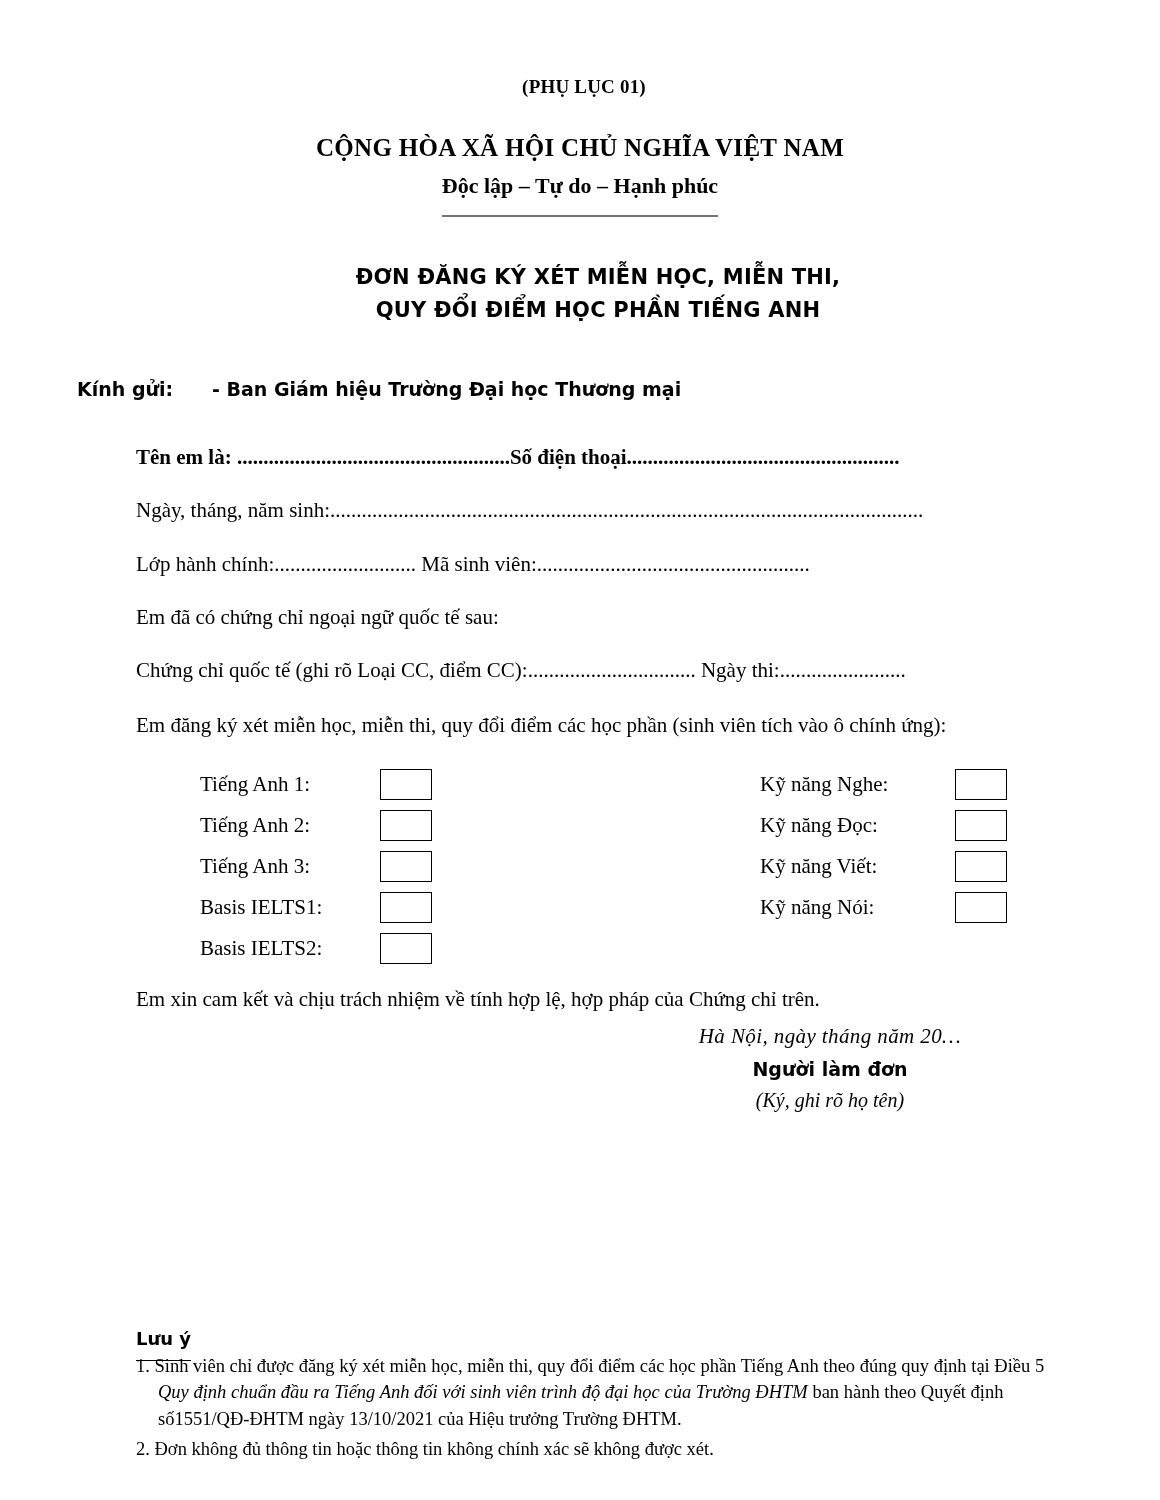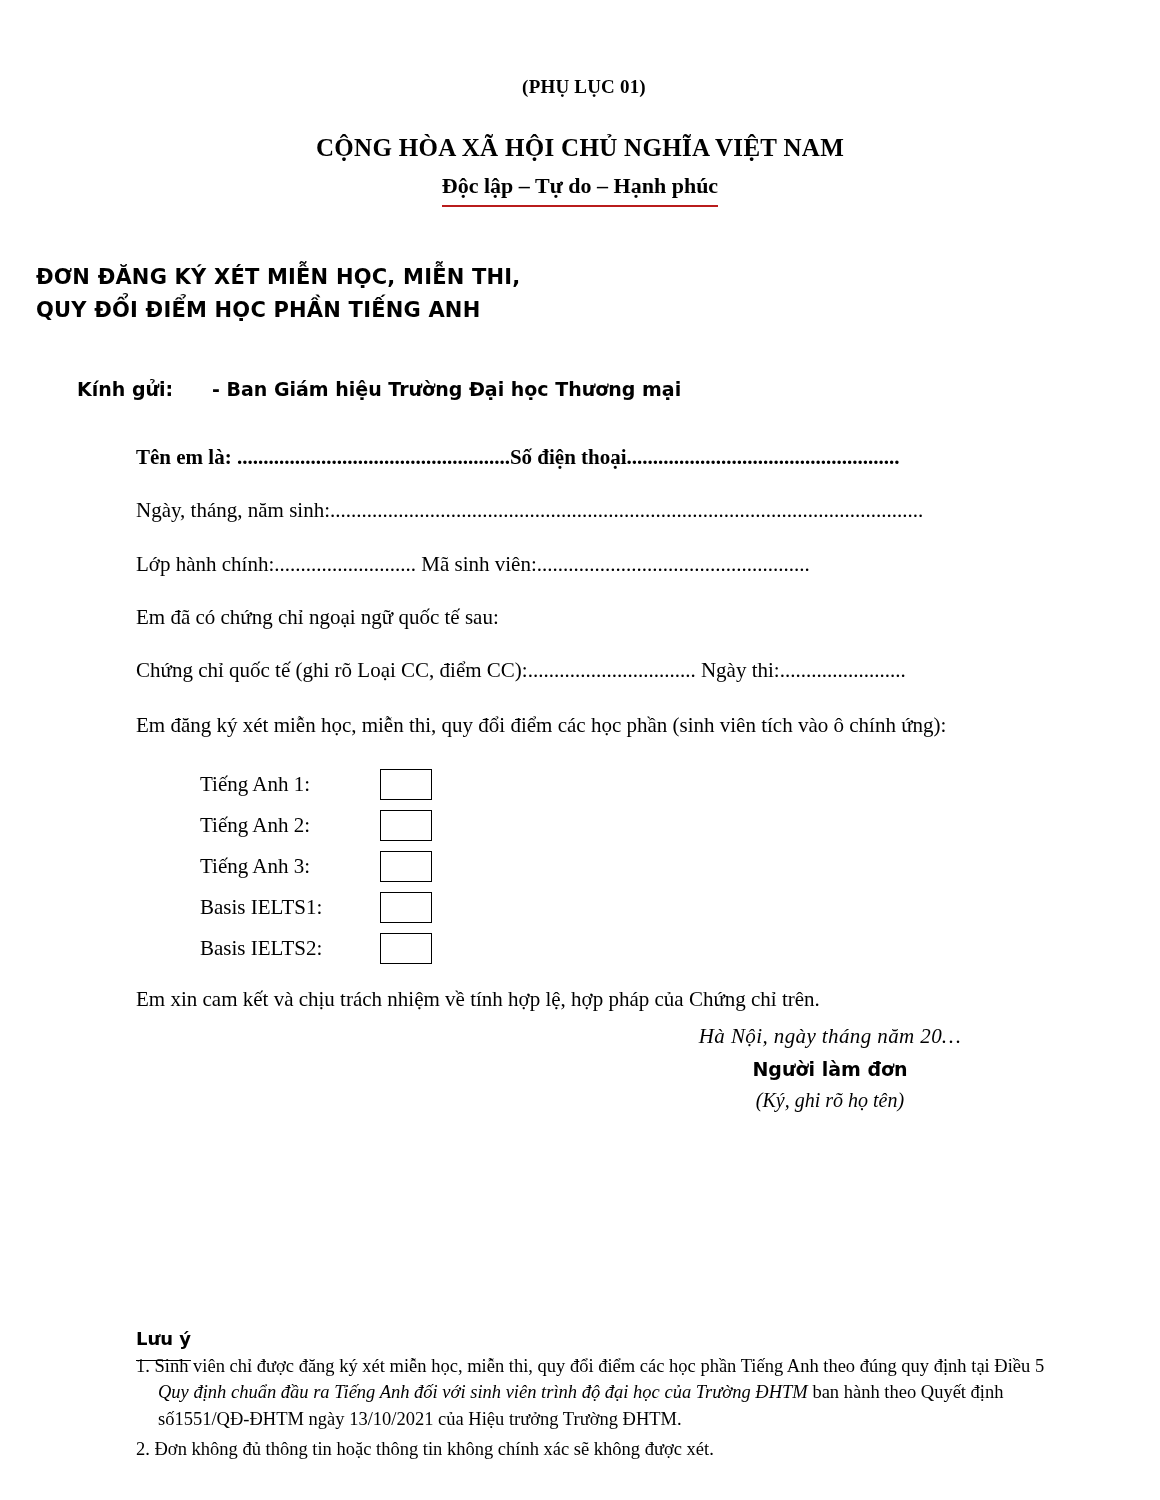--- a/index.html
+++ b/index.html
@@ -36,24 +36,25 @@
     margin-top: 36px;
     letter-spacing: 0.3px;
   }
   .motto {
     text-align: center;
     font-weight: bold;
     font-size: 22px;
     margin-top: 11px;
   }
   .motto span {
-    border-bottom: 2px solid #b91c1c;
-    padding-bottom: 7px;
+    border-bottom: 2px solid #737373;
+    padding-bottom: 17px;
   }
   .title {
+    text-align: center;
     font-family: "DejaVu Sans", sans-serif;
     font-weight: bold;
     font-size: 21px;
     margin-top: 62px;
     line-height: 1.55;
     letter-spacing: 0.2px;
     padding-left: 36px;
   }
   .recipient {
     margin-top: 52px;
@@ -206,20 +207,38 @@
     </div>
     <div class="crow">
       <span class="clabel">Basis IELTS1:</span>
       <span class="cbox"></span>
     </div>
     <div class="crow">
       <span class="clabel">Basis IELTS2:</span>
       <span class="cbox"></span>
     </div>
 
+    <div class="right-col">
+      <div class="crow">
+        <span class="clabel">Kỹ năng Nghe:</span>
+        <span class="cbox"></span>
+      </div>
+      <div class="crow">
+        <span class="clabel">Kỹ năng Đọc:</span>
+        <span class="cbox"></span>
+      </div>
+      <div class="crow">
+        <span class="clabel">Kỹ năng Viết:</span>
+        <span class="cbox"></span>
+      </div>
+      <div class="crow">
+        <span class="clabel">Kỹ năng Nói:</span>
+        <span class="cbox"></span>
+      </div>
+    </div>
 
   </div>
 
   <div class="commit">Em xin cam kết và chịu trách nhiệm về tính hợp lệ, hợp pháp của Chứng chỉ trên.</div>
 
   <div class="signblock">
     <div class="place-date">Hà Nội, ngày      tháng      năm 20…</div>
     <div class="signer">Người làm đơn</div>
     <div class="signnote">(Ký, ghi rõ họ tên)</div>
   </div>

